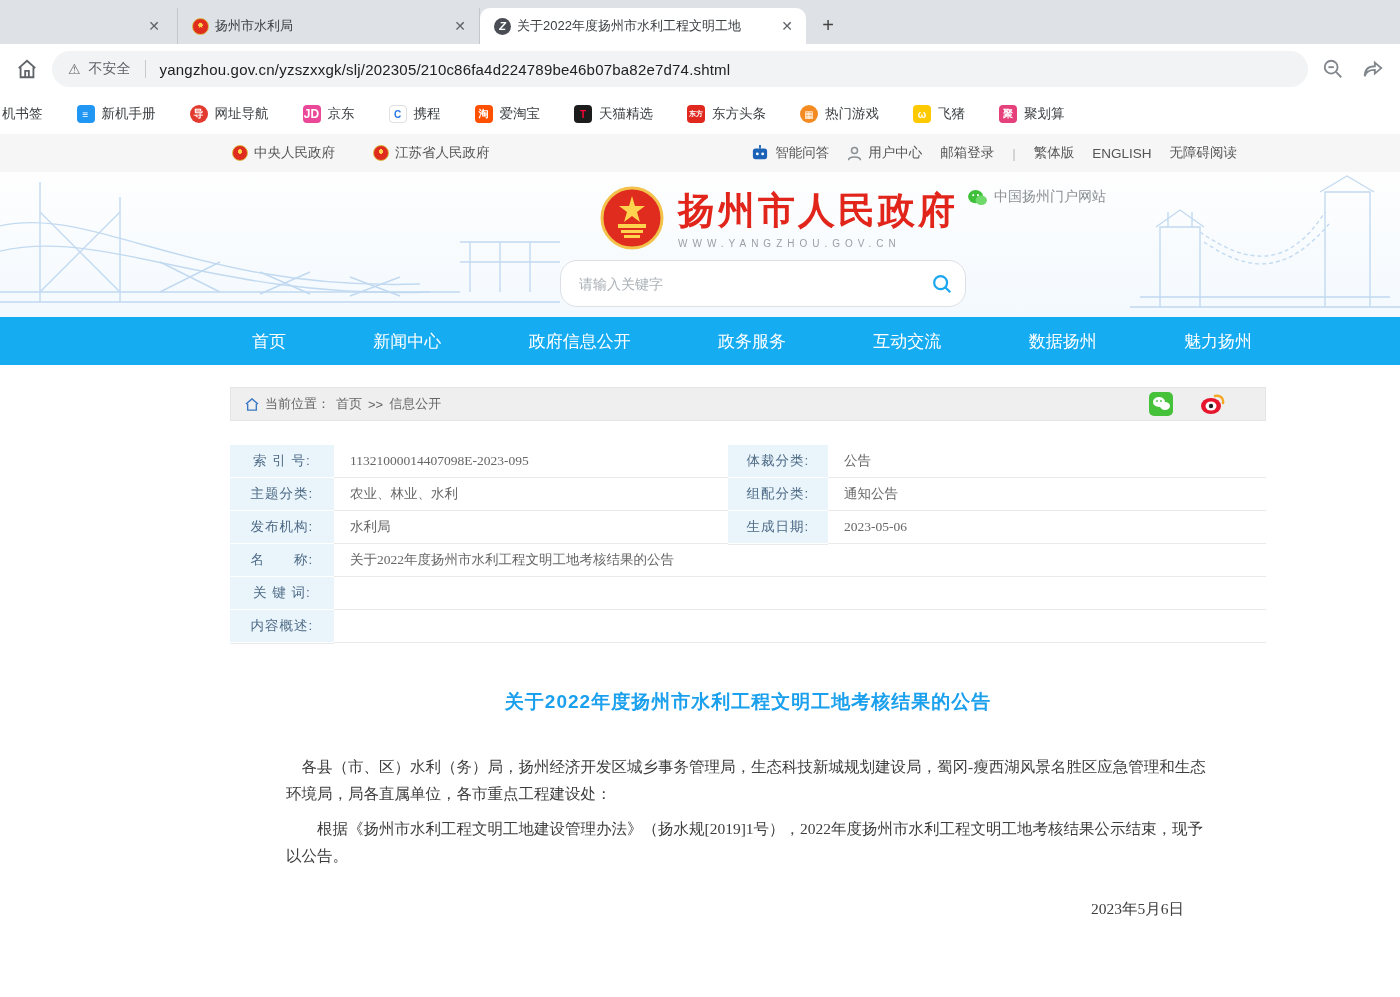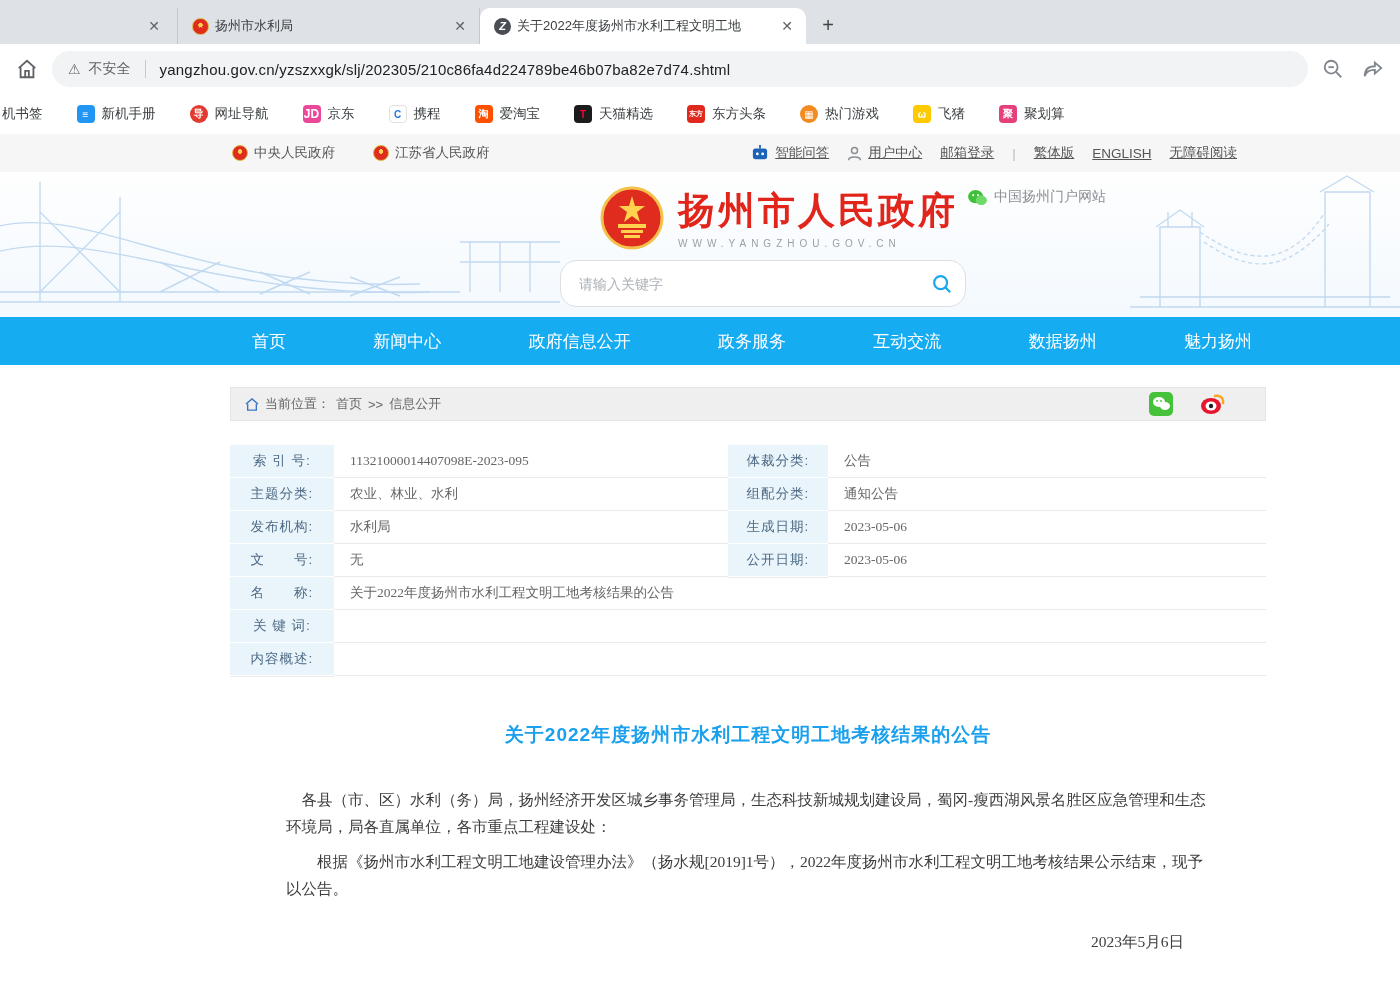--- a/index.html
+++ b/index.html
@@ -33,21 +33,21 @@
 
   .bookmarks { height:40px; background:#fff; display:flex; align-items:center; gap:14px; font-size:13.5px;
     color:#3c4043; padding-left:2px; }
   .bm { display:flex; align-items:center; gap:7px; padding:0 10px; cursor:pointer; white-space:nowrap; }
   .bm-ico { width:18px; height:18px; border-radius:4px; display:flex; align-items:center; justify-content:center;
     color:#fff; font-size:10px; font-weight:bold; flex:none; }
 
   
   .govbar { height:38px; background:#f6f6f6; display:flex; align-items:center; font-size:13.5px; color:#555; }
   .govbar .lft { display:flex; gap:38px; margin-left:232px; }
-  .govbar .rgt { display:flex; gap:18px; margin-left:auto; margin-right:163px; align-items:center;text-decoration:underline; }
+  .govbar .rgt { display:flex; gap:18px; margin-left:auto; margin-right:163px; align-items:center; }
   .govlink { display:flex; align-items:center; gap:6px; cursor:pointer; }
   .mini-emblem { width:16px; height:16px; border-radius:50%;
     background:radial-gradient(circle at 50% 40%, #ffd34d 0 20%, #e02b1f 21% 100%); border:1px solid #d8b23c; }
 
   
   .banner { height:145px; position:relative; background:linear-gradient(#fefefe,#f3f9fe); overflow:hidden; }
   .bridge { position:absolute; top:0; opacity:.85; }
   .logo-wrap { position:absolute; left:600px; top:14px; display:flex; gap:14px; }
   .big-emblem { width:64px; height:64px; }
   .site-name { font-size:37px; font-weight:bold; color:#e1251b; letter-spacing:3px;
@@ -327,26 +327,20 @@
       <td class="lbl">组配分类:</td>
       <td class="val">通知公告</td>
     </tr>
     <tr>
       <td class="lbl">发布机构:</td>
       <td class="val">水利局</td>
       <td class="lbl">生成日期:</td>
       <td class="val">2023-05-06</td>
     </tr>
     <tr>
-      <td class="lbl">文　　号:</td>
-      <td class="val">无</td>
-      <td class="lbl">公开日期:</td>
-      <td class="val">2023-05-06</td>
-    </tr>
-    <tr>
       <td class="lbl">名　　称:</td>
       <td class="val" colspan="3">关于2022年度扬州市水利工程文明工地考核结果的公告</td>
     </tr>
     <tr>
       <td class="lbl">关 键 词:</td>
       <td class="val" colspan="3"></td>
     </tr>
     <tr>
       <td class="lbl">内容概述:</td>
       <td class="val" colspan="3"></td>

